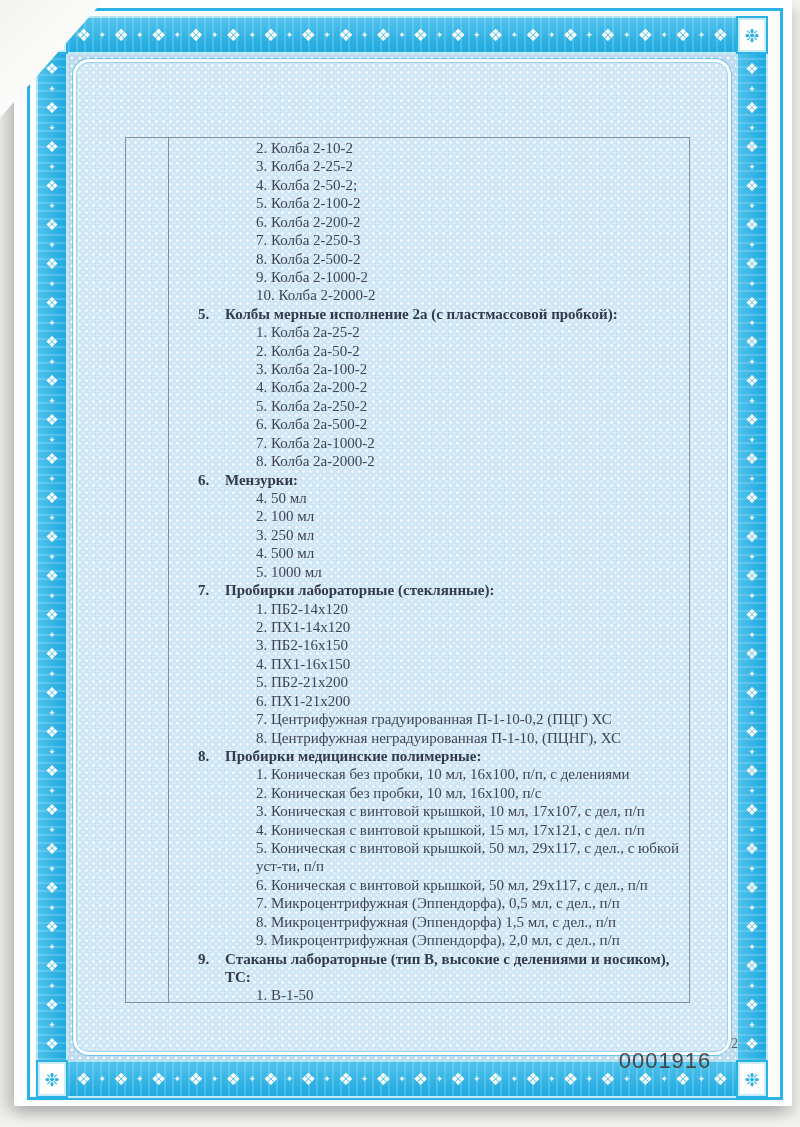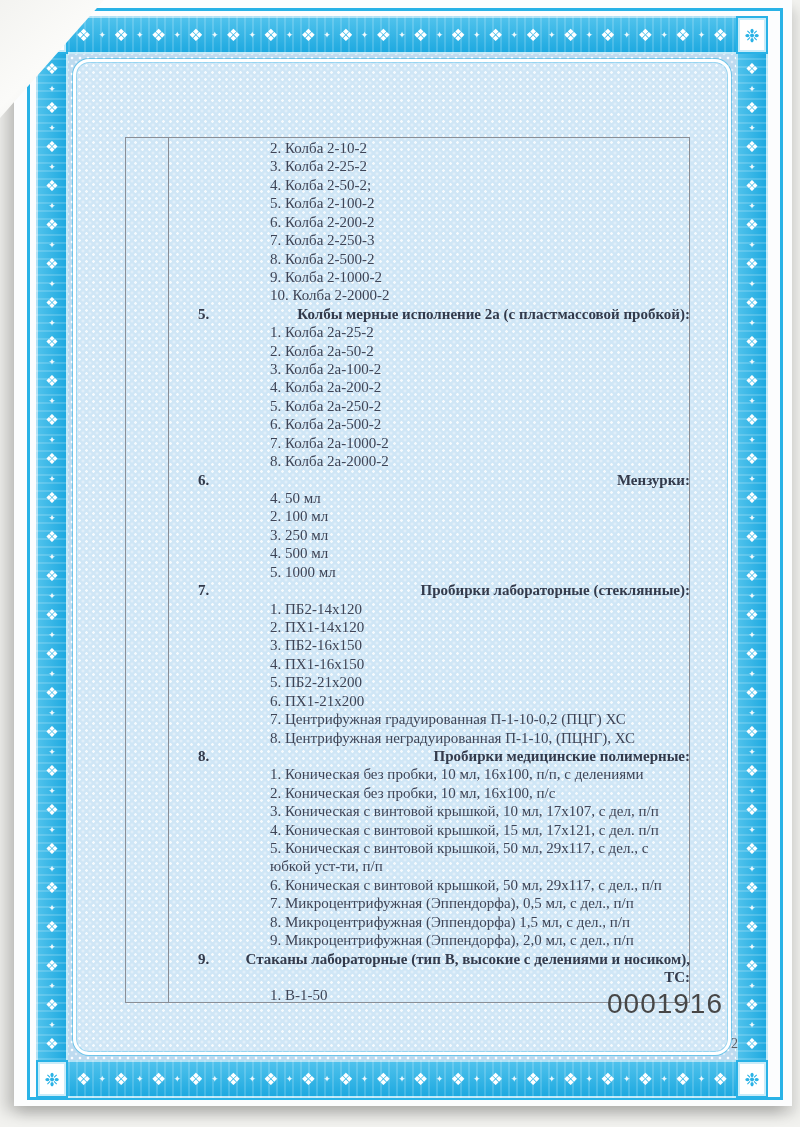--- a/index.html
+++ b/index.html
@@ -67,26 +67,26 @@
   
   .table{position:absolute;left:125px;top:137px;width:565px;height:866px;
          border:1px solid var(--rule);}
   .table .divider{position:absolute;left:42px;top:0;bottom:0;width:1px;background:var(--rule);}
 
   
   .doc{position:absolute;left:168px;top:139px;width:522px;color:var(--ink);
        font-size:15px;line-height:18.42px;}
   .doc .h{display:flex;font-weight:bold;padding-left:30px;color:#333a4b;}
   .doc .h .num{width:27px;flex:none;}
-  .doc .h .t{flex:1;text-align:right;}
-  .doc .i{padding-left:88px;margin-left:14px;}
-
-  
-  .serial{position:absolute;left:565px;top:988px;width:200px;text-align:center;
-          font-family:"Liberation Sans","DejaVu Sans",sans-serif;font-size:28px;
+  .doc .h .t{flex:1;}
+  .doc .i{padding-left:88px;}
+
+  
+  .serial{position:absolute;left:565px;top:1048px;width:200px;text-align:center;
+          font-family:"Liberation Sans","DejaVu Sans",sans-serif;font-size:22px;
           letter-spacing:1px;color:var(--serial);}
   .pagenum{position:absolute;left:731px;top:1036px;font-size:14px;color:#5a6068;}
 
   
   .fold{position:absolute;left:0;top:0;width:104px;height:118px;
         clip-path:polygon(0 0,100% 0,0 100%);
         background:linear-gradient(135deg,#f3f3f0 0%,#fbfbf9 48%,#efefec 78%,#c9c9c4 95%,#a3a39e 100%);}
 </style>
 </head>
 <body>

